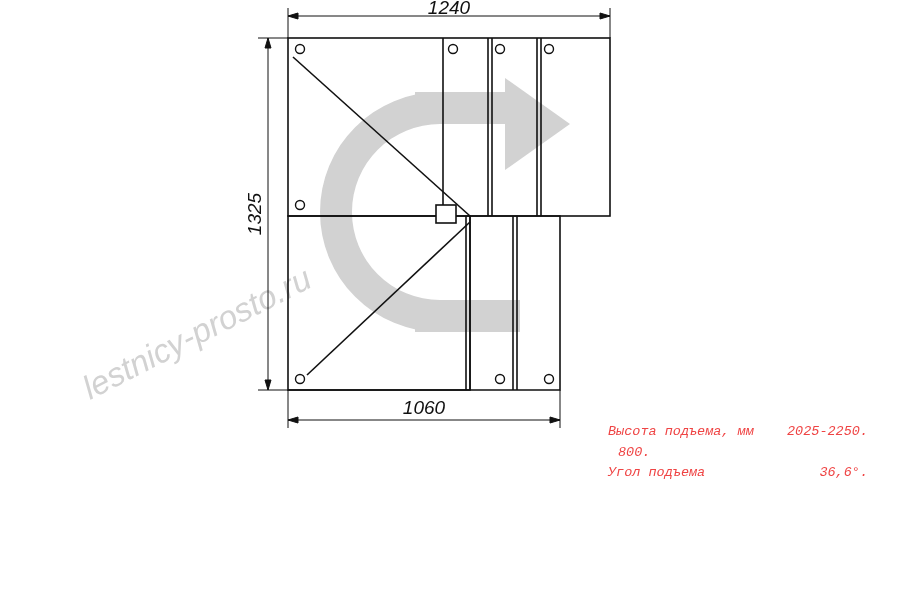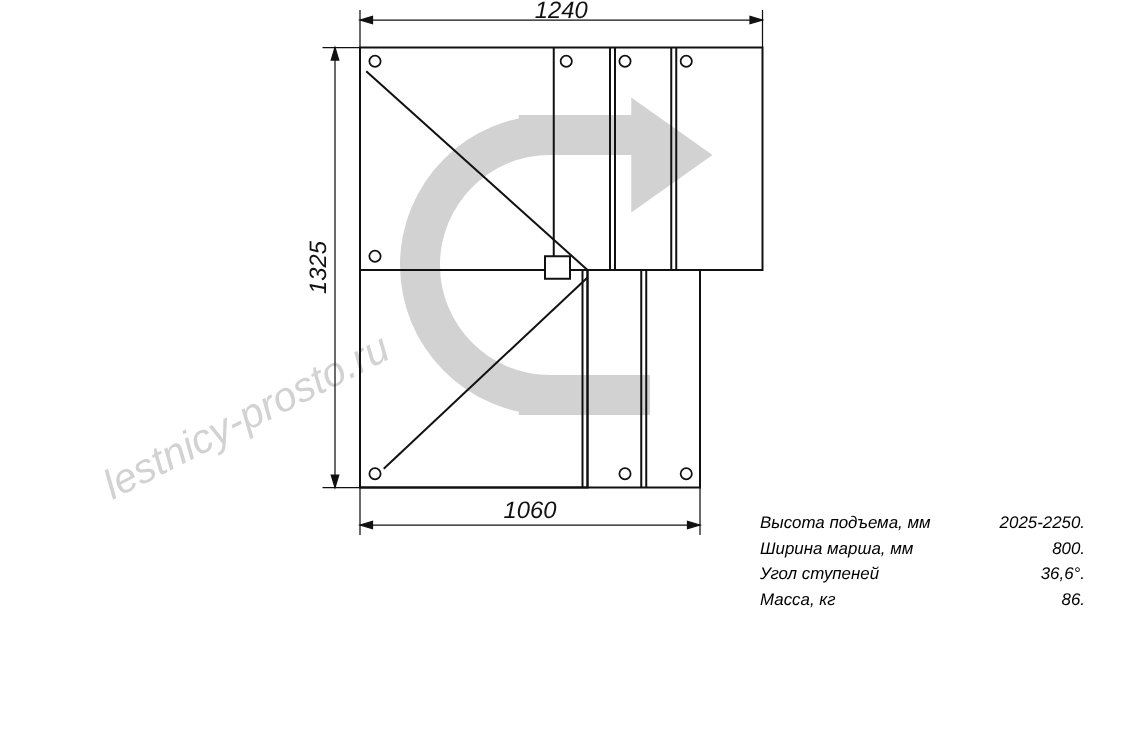--- a/index.html
+++ b/index.html
@@ -36,25 +36,26 @@
   }
   .wm-text {
     font-family: "Liberation Sans", sans-serif;
     font-size: 33px;
     font-style: italic;
     fill: #d2d2d2;
   }
   .spec {
     position: absolute;
     left: 608px;
-    top: 408px;
+    top: 422px;
     width: 260px;
     font-size: 13.5px;
     font-style: italic;
-    color: #000000;
+    color: #ef4444;
+    font-family: Liberation Mono, monospace;
   }
   .spec-row {
     display: flex;
     justify-content: space-between;
     align-items: baseline;
     line-height: 20.5px;
     white-space: nowrap;
   }
   .spec-label {
     text-align: left;
@@ -148,26 +149,21 @@
     <text class="dim-text" x="424" y="414" text-anchor="middle">1060</text>
 
   </svg>
 
   <div class="spec">
     <div class="spec-row">
       <span class="spec-label">Высота подъема, мм</span>
       <span class="spec-value">2025-2250.</span>
     </div>
     <div class="spec-row">
-      <span class="spec-label">Ширина марша, мм</span>
       <span class="spec-value">800.</span>
     </div>
     <div class="spec-row">
-      <span class="spec-label">Угол ступеней</span>
+      <span class="spec-label">Угол подъема</span>
       <span class="spec-value">36,6°.</span>
-    </div>
-    <div class="spec-row">
-      <span class="spec-label">Масса, кг</span>
-      <span class="spec-value">86.</span>
     </div>
   </div>
 
 </div>
 
 </body></html>

